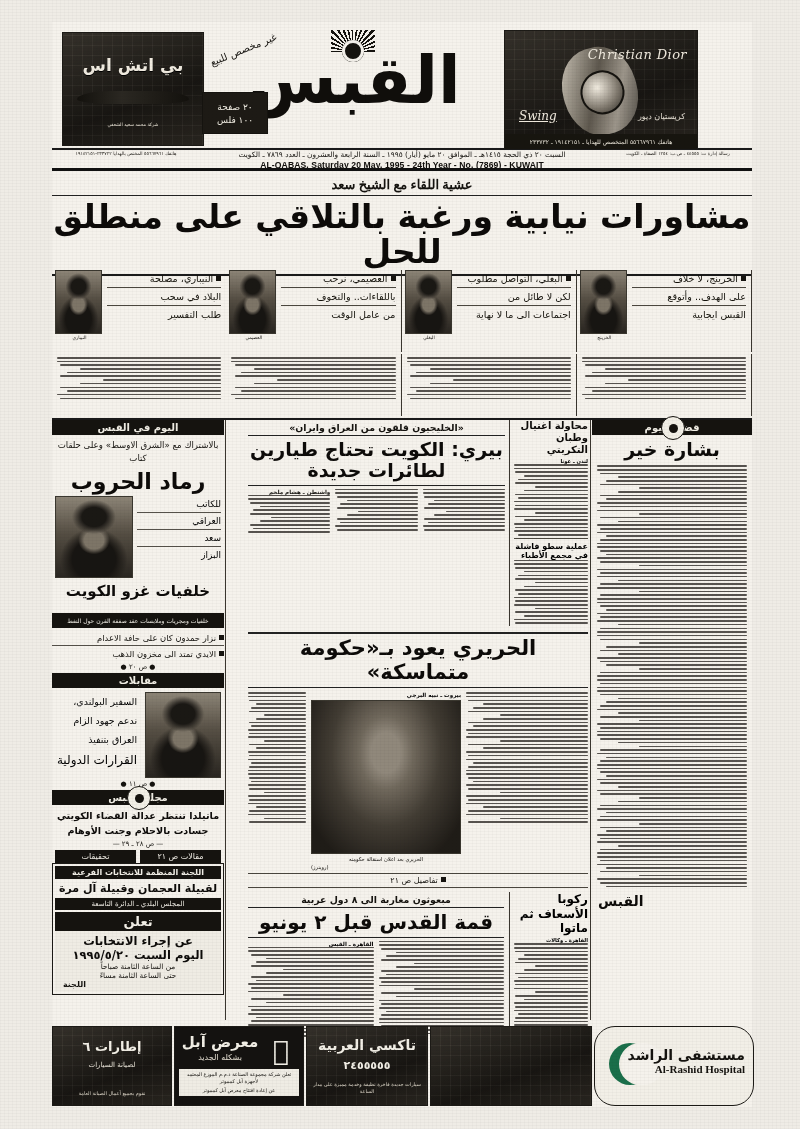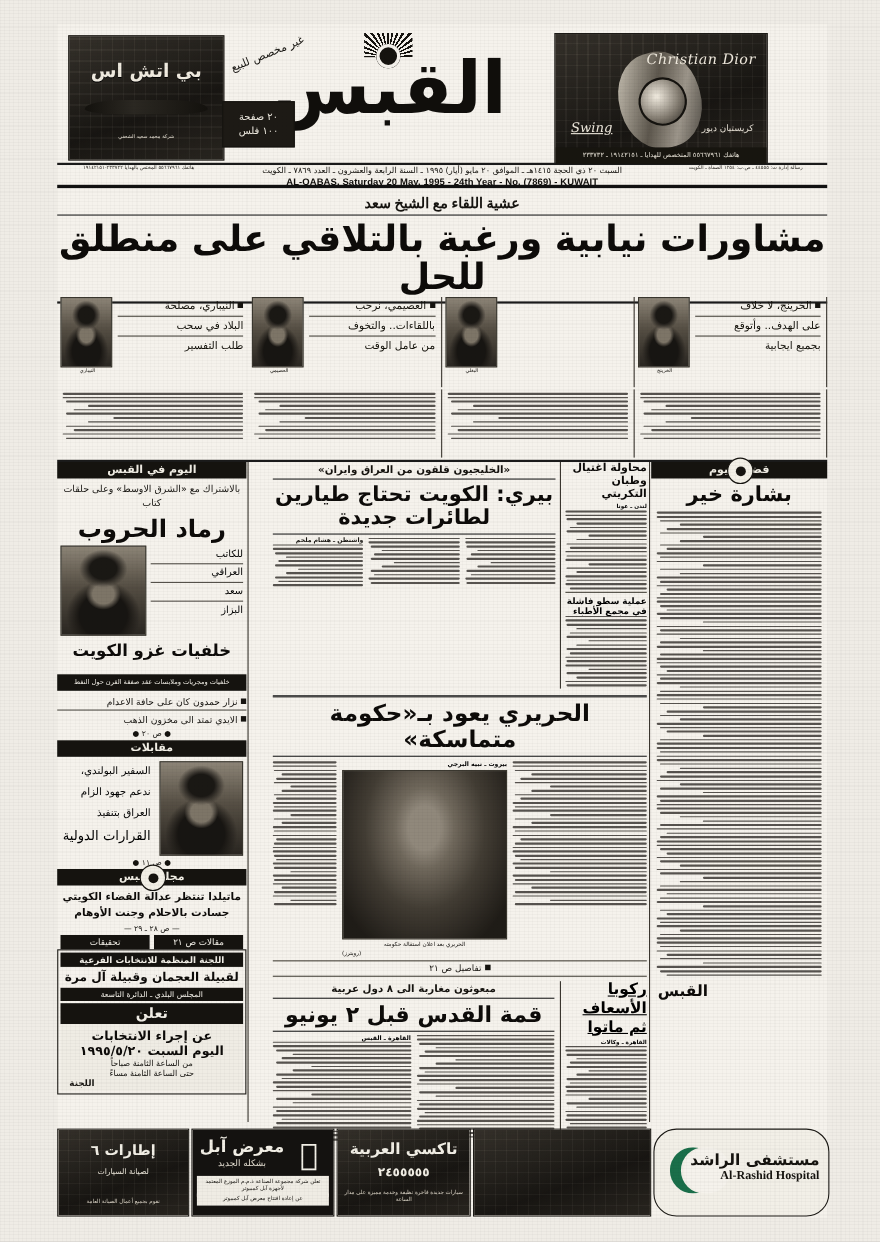--- a/index.html
+++ b/index.html
@@ -245,31 +245,36 @@
         <div>باللقاءات.. والتخوف</div>
         <div>من عامل الوقت</div>
       </div>
     </div>
 
     <div class="qcell">
       <div class="qportrait">
         <div class="ph photo face"></div>
         <div class="nm ar">البغلي</div>
       </div>
+      <div class="qlines ar">
+        <div><span class="sq"></span><span>البغلي، التواصل مطلوب</span></div>
+        <div>لكن لا طائل من</div>
+        <div>اجتماعات الى ما لا نهاية</div>
+      </div>
     </div>
 
     <div class="qcell">
       <div class="qportrait">
         <div class="ph photo face"></div>
         <div class="nm ar">الخرينج</div>
       </div>
       <div class="qlines ar">
         <div><span class="sq"></span><span>الخرينج، لا خلاف</span></div>
         <div>على الهدف.. وأتوقع</div>
-        <div>بجميع ايجابية</div>
+        <div>القبس ايجابية</div>
       </div>
     </div>
   </div>
 
   <div class="leadbody">
     <div class="lb body-lines dense">
       <i></i>
           <i></i>
           <i></i>
           <i></i>
@@ -726,21 +731,21 @@
                     <i></i>
                     <i></i>
                     <i></i>
                     <i></i>
                     <i></i>
                   </div>
                 </div>
           </div>
         </div>
         <div style="flex:0 0 74px;border-left:1px solid #3a362f;padding-left:4px;">
-          <div class="ar" style="font-size:14px;font-weight:bold;line-height:1.2;text-decoration:underline;">ركوبا الأسعاف ثم ماتوا</div>
+          <div class="ar" style="font-size:12px;font-weight:bold;line-height:1.2;">ركوبا الأسعاف ثم ماتوا</div>
           <div class="ar" style="font-size:5.2px;font-weight:bold;padding-top:2px;">القاهرة ـ وكالات</div>
           <div class="body-lines dense">
             <i></i>
                 <i></i>
                 <i></i>
                 <i></i>
                 <i></i>
                 <i></i>
                 <i></i>
                 <i></i>

